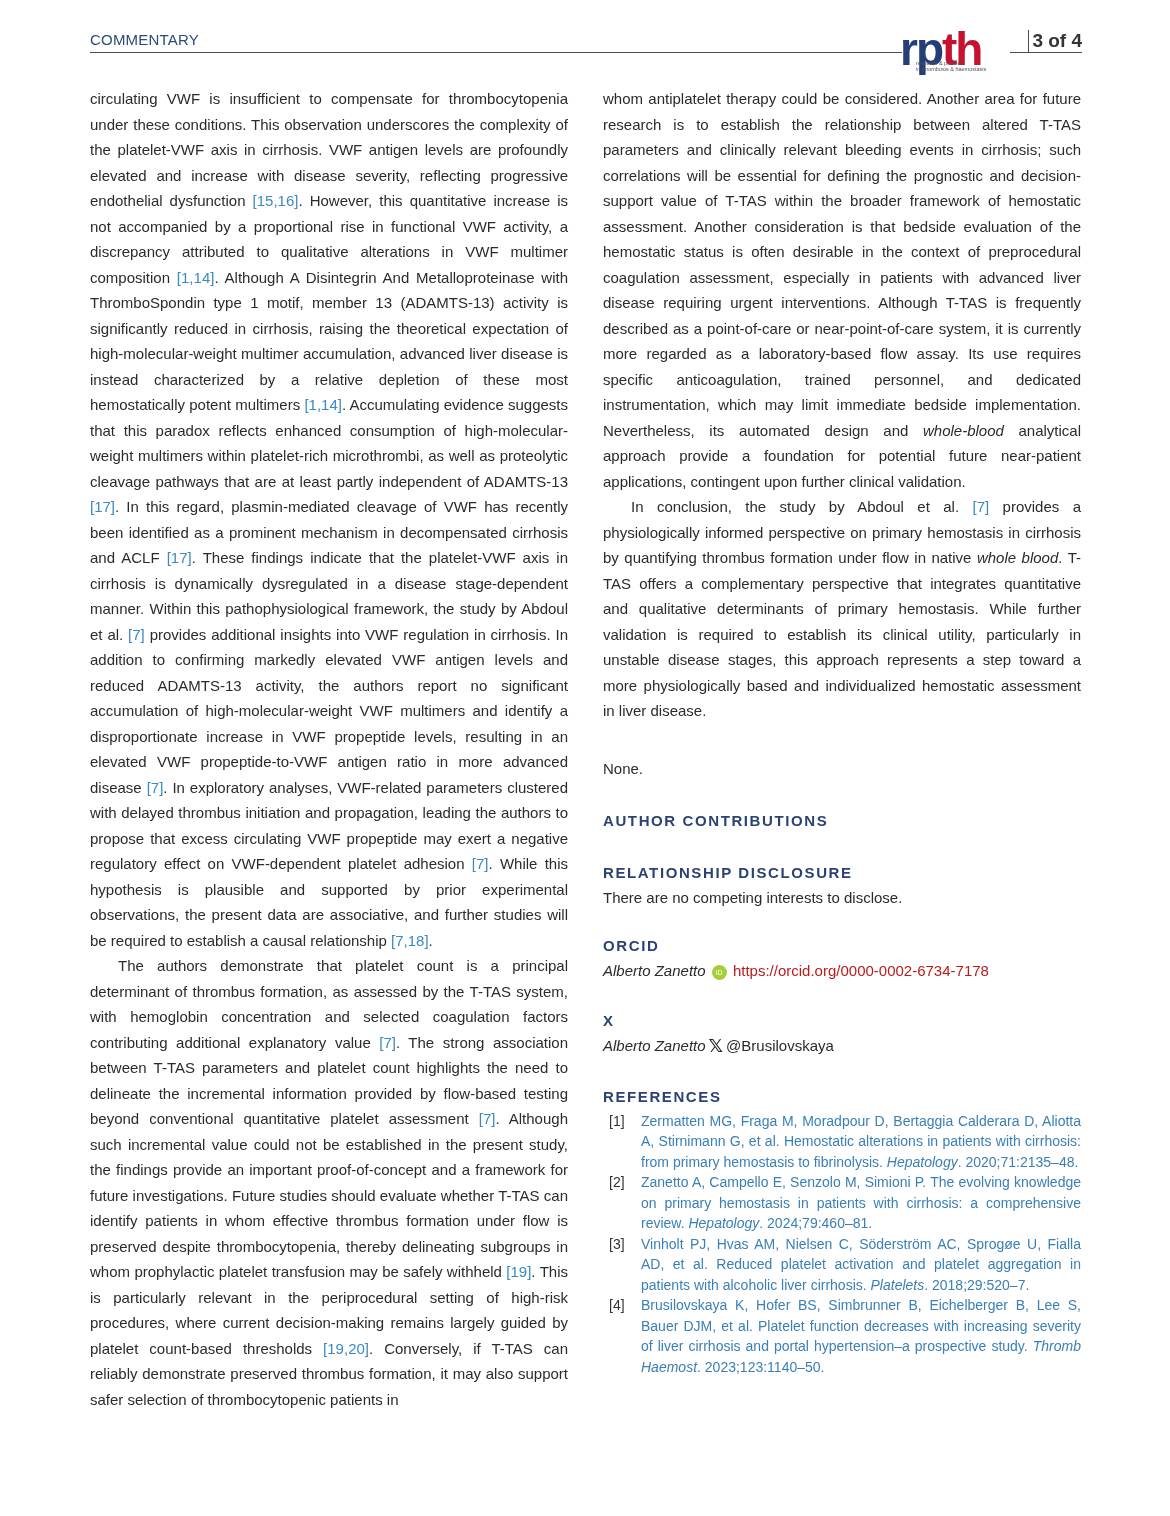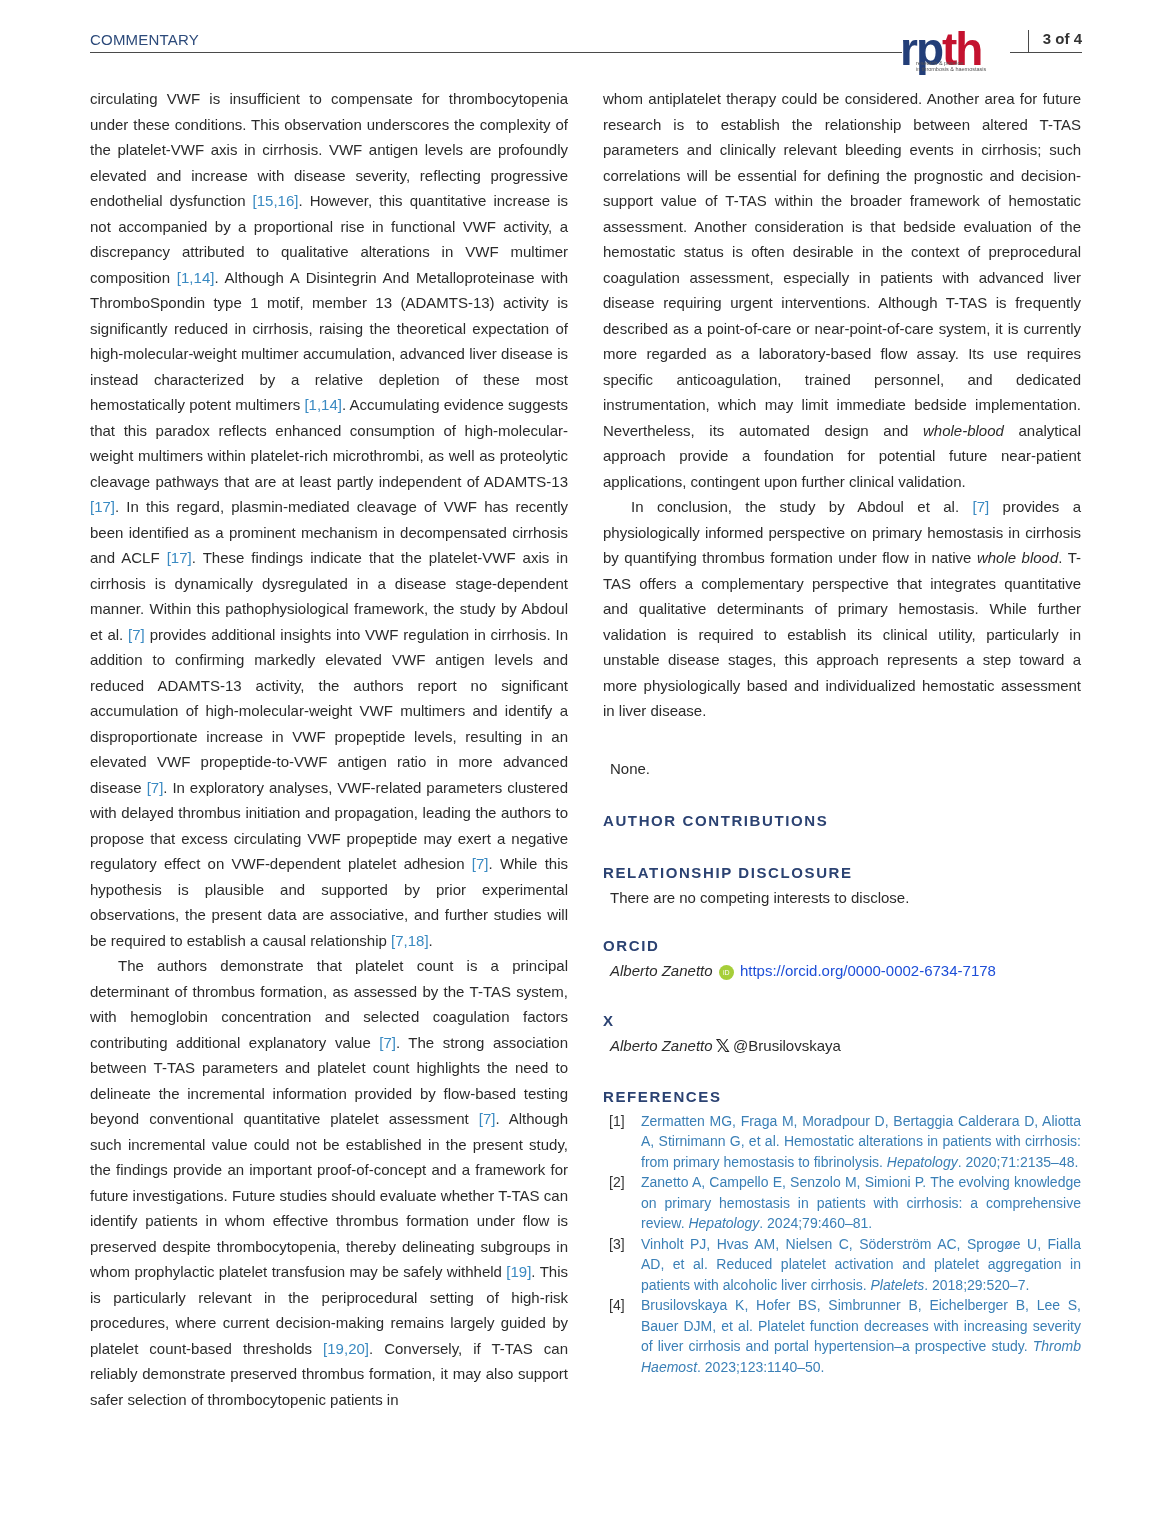--- a/index.html
+++ b/index.html
@@ -4,41 +4,41 @@
 <style>
   * { box-sizing: border-box; margin: 0; padding: 0; }
   html, body { width: 1170px; height: 1516px; background: #ffffff; }
   body { font-family: "Liberation Sans", "DejaVu Sans", sans-serif; color: #2b2b2b; position: relative; overflow: hidden; }
 
   .header { position: absolute; left: 90px; top: 28px; width: 992px; height: 50px; }
   .running-head { position: absolute; left: 0; top: 3px; font-size: 15px; color: #2c4a7a; letter-spacing: 0.2px; }
   .rule { position: absolute; left: 0; top: 24px; width: 812px; height: 1px; background: #4a4a4a; }
   .rule2 { position: absolute; left: 920px; top: 24px; width: 72px; height: 1px; background: #4a4a4a; }
   .vbar { position: absolute; left: 938px; top: 2px; width: 1px; height: 22px; background: #4a4a4a; }
-  .page-num { position: absolute; right: 0; top: 2px; font-size: 15px; font-weight: bold; color: #333; }
+  .page-num { position: absolute; right: 0; top: 2px; font-size: 19px; font-weight: bold; color: #333; }
   .logo { position: absolute; left: 810px; top: 4px; width: 110px; height: 42px; }
   .logo-main { position: absolute; left: 0; top: 0; font-size: 46px; font-weight: bold; letter-spacing: -2px; line-height: 34px; }
   .logo-rp { color: #233e78; }
   .logo-th { color: #c4122f; }
   .logo-sub { position: absolute; left: 16px; top: 28px; font-size: 5.5px; color: #555; line-height: 6px; white-space: nowrap; }
 
   .col { position: absolute; top: 86px; width: 478px; font-size: 15px; line-height: 25.5px; text-align: justify; }
   .col-left { left: 90px; }
   .col-right { left: 603px; }
   .para { text-indent: 0; }
   .para.indent { text-indent: 28px; }
   .cite { color: #3a8ac2; }
   em { font-style: italic; }
 
   .section { margin-top: 28px; }
   .sec-head { font-size: 15px; font-weight: bold; color: #2b4272; letter-spacing: 1.6px; line-height: 24px; }
-  .sec-body { font-size: 15px; line-height: 25px; color: #2b2b2b; margin-left: 7px; }
+  .sec-body { font-size: 15px; line-height: 25px; color: #2b2b2b; }
   .orcid-icon { display: inline-block; width: 15px; height: 15px; border-radius: 50%; background: #a6ce39; color: #fff; font-size: 7px; line-height: 15px; text-align: center; vertical-align: 1px; margin: 0 2px; }
   .x-icon { display: inline-block; font-size: 18px; font-weight: bold; color: #222; vertical-align: -1px; margin: 0 3px; }
-  .link { color: #1d4ed8; }
+  .link { color: #b91c1c; }
 
   .refs { margin-top: 2px; }
   .ref { display: flex; font-size: 14px; line-height: 20.5px; }
   .ref-num { width: 38px; flex-shrink: 0; color: #333; padding-left: 6px; }
   .ref-text { flex: 1; color: #3a7fb6; text-align: justify; }
 </style>
 </head>
 <body>
 
 <div class="header">

